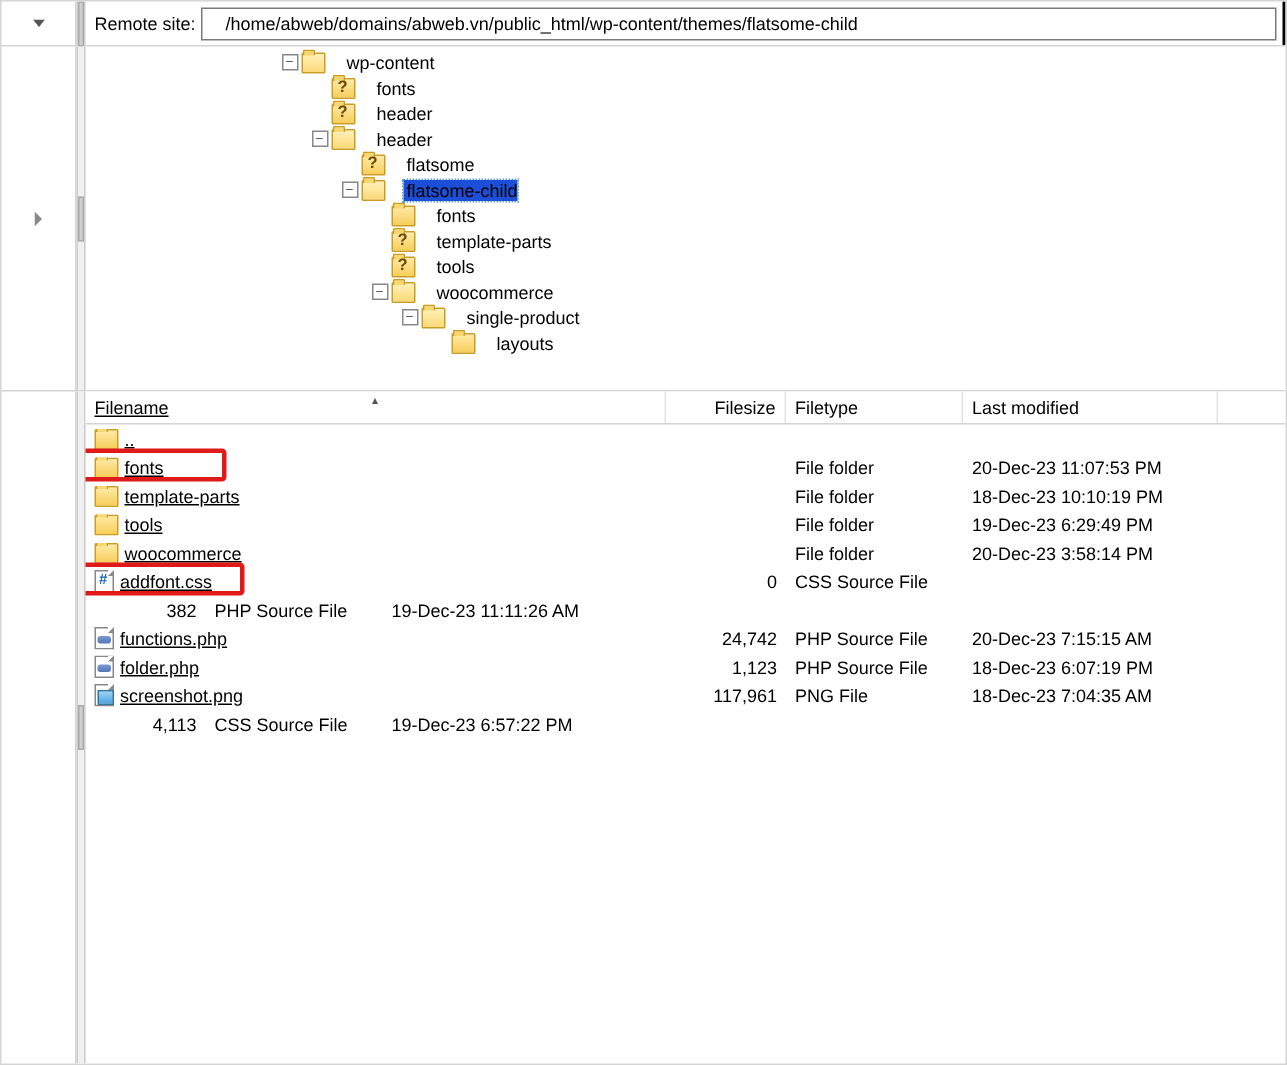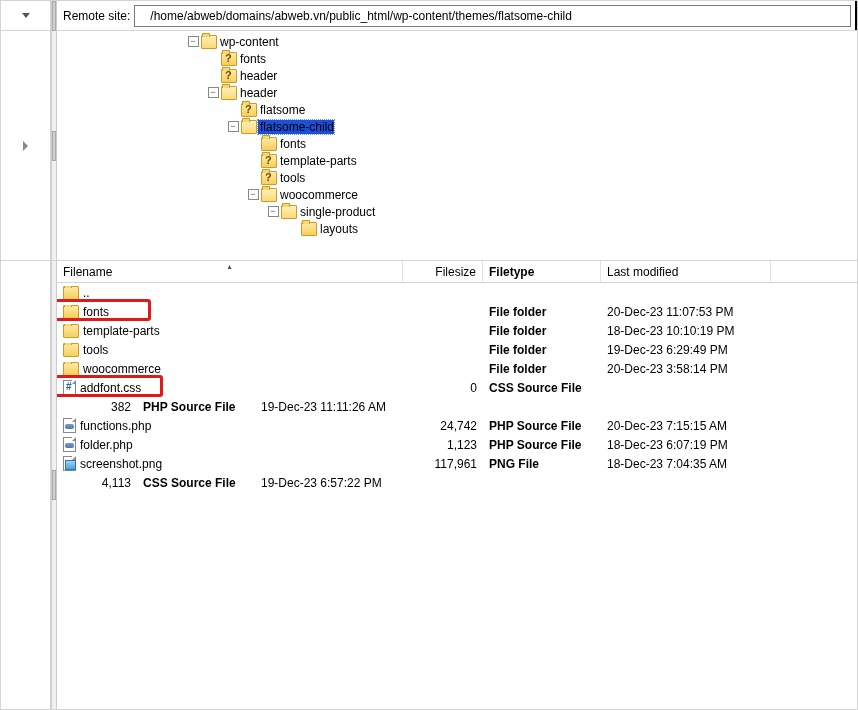--- a/index.html
+++ b/index.html
@@ -15,21 +15,21 @@
 .remote-bar input { flex:1; height:22px; border:1px solid #7a7a7a; padding:2px 15px; font-size:12px; }
 
 .middle-row { display:flex; flex:0 0 230px; height:230px; border-bottom:1px solid #d4d4d4; }
 .left-gutter { width:50px; border-right:1px solid #d4d4d4; display:flex; align-items:center; justify-content:center; }
 .tree-panel { flex:1; overflow:auto; position:relative; padding:2px 0 2px 0; }
 .tree-panel::-webkit-scrollbar, .file-wrap::-webkit-scrollbar, .file-body::-webkit-scrollbar { width:17px; height:17px; }
 .tree-panel::-webkit-scrollbar-thumb, .file-wrap::-webkit-scrollbar-thumb, .file-body::-webkit-scrollbar-thumb { background:#cdcdcd; }
 .tree-panel::-webkit-scrollbar-track, .file-wrap::-webkit-scrollbar-track, .file-body::-webkit-scrollbar-track { background:#f0f0f0; }
 .file-wrap::-webkit-scrollbar-button, .tree-panel::-webkit-scrollbar-button, .file-body::-webkit-scrollbar-button { background:#f0f0f0; border:1px solid #cdcdcd; display:block; height:17px; width:17px; }
 .tree-node { display:flex; align-items:center; height:17px; white-space:nowrap; }
-.tree-node .label { padding-left:2px; }
+.tree-node .label { padding-left:2px;margin-left:11px; }
 .tree-node.selected .label { background:#1d4ed8; outline:1px dotted #5aa1e0; }
 .indent { display:inline-block; height:17px; position:relative; }
 
 .exp { width:12px; height:12px; display:inline-flex; align-items:center; justify-content:center; margin-right:2px; position:relative; }
 .exp::before { content:""; width:9px; height:9px; border:1px solid #888; background:#fff; display:block; position:absolute; }
 .exp.minus::after { content:"−"; position:absolute; font-size:9px; line-height:9px; color:#555; }
 .exp.none::before, .exp.none::after { display:none; }
 
 .ico { width:16px; height:14px; display:inline-block; position:relative; margin-right:1px; }
 .ico.folder { background:linear-gradient(#ffe9a6,#f7ce5a); border:1px solid #cc9d25; border-radius:1px; }
@@ -53,23 +53,23 @@
 .sort-ind { position:absolute; left:50%; top:1px; transform:translateX(-50%); font-size:8px; color:#555; }
 .file-wrap { flex:1; overflow-x:scroll; overflow-y:auto; }
 .file-table { min-width:100%; }
 .file-row { display:flex; height:19px; align-items:center; }
 .file-row .cell { padding:0 6px; display:flex; align-items:center; overflow:hidden; white-space:nowrap; }
 .file-row .cell.right { justify-content:flex-end; }
 .file-row .name-cell { gap:3px; }
 
 .hl-red { position:absolute; border:3px solid #e01919; border-radius:3px; pointer-events:none; }
 
-.col0 { width:346px; }
+.col0 { width:387px;text-decoration:underline; }
 .col1 { width:80px; }
-.col2 { width:118px;font-weight:bold; }
+.col2 { width:118px; }
 .col3 { width:170px; }
 </style>
 </head>
 <body>
 
 <div class="top-row">
   <div class="empty-panel">
     <div class="dropdown-btn">
       <svg width="8" height="6">
           <path d="M0 0 L8 0 L4 5 Z" fill="#555"></path>

